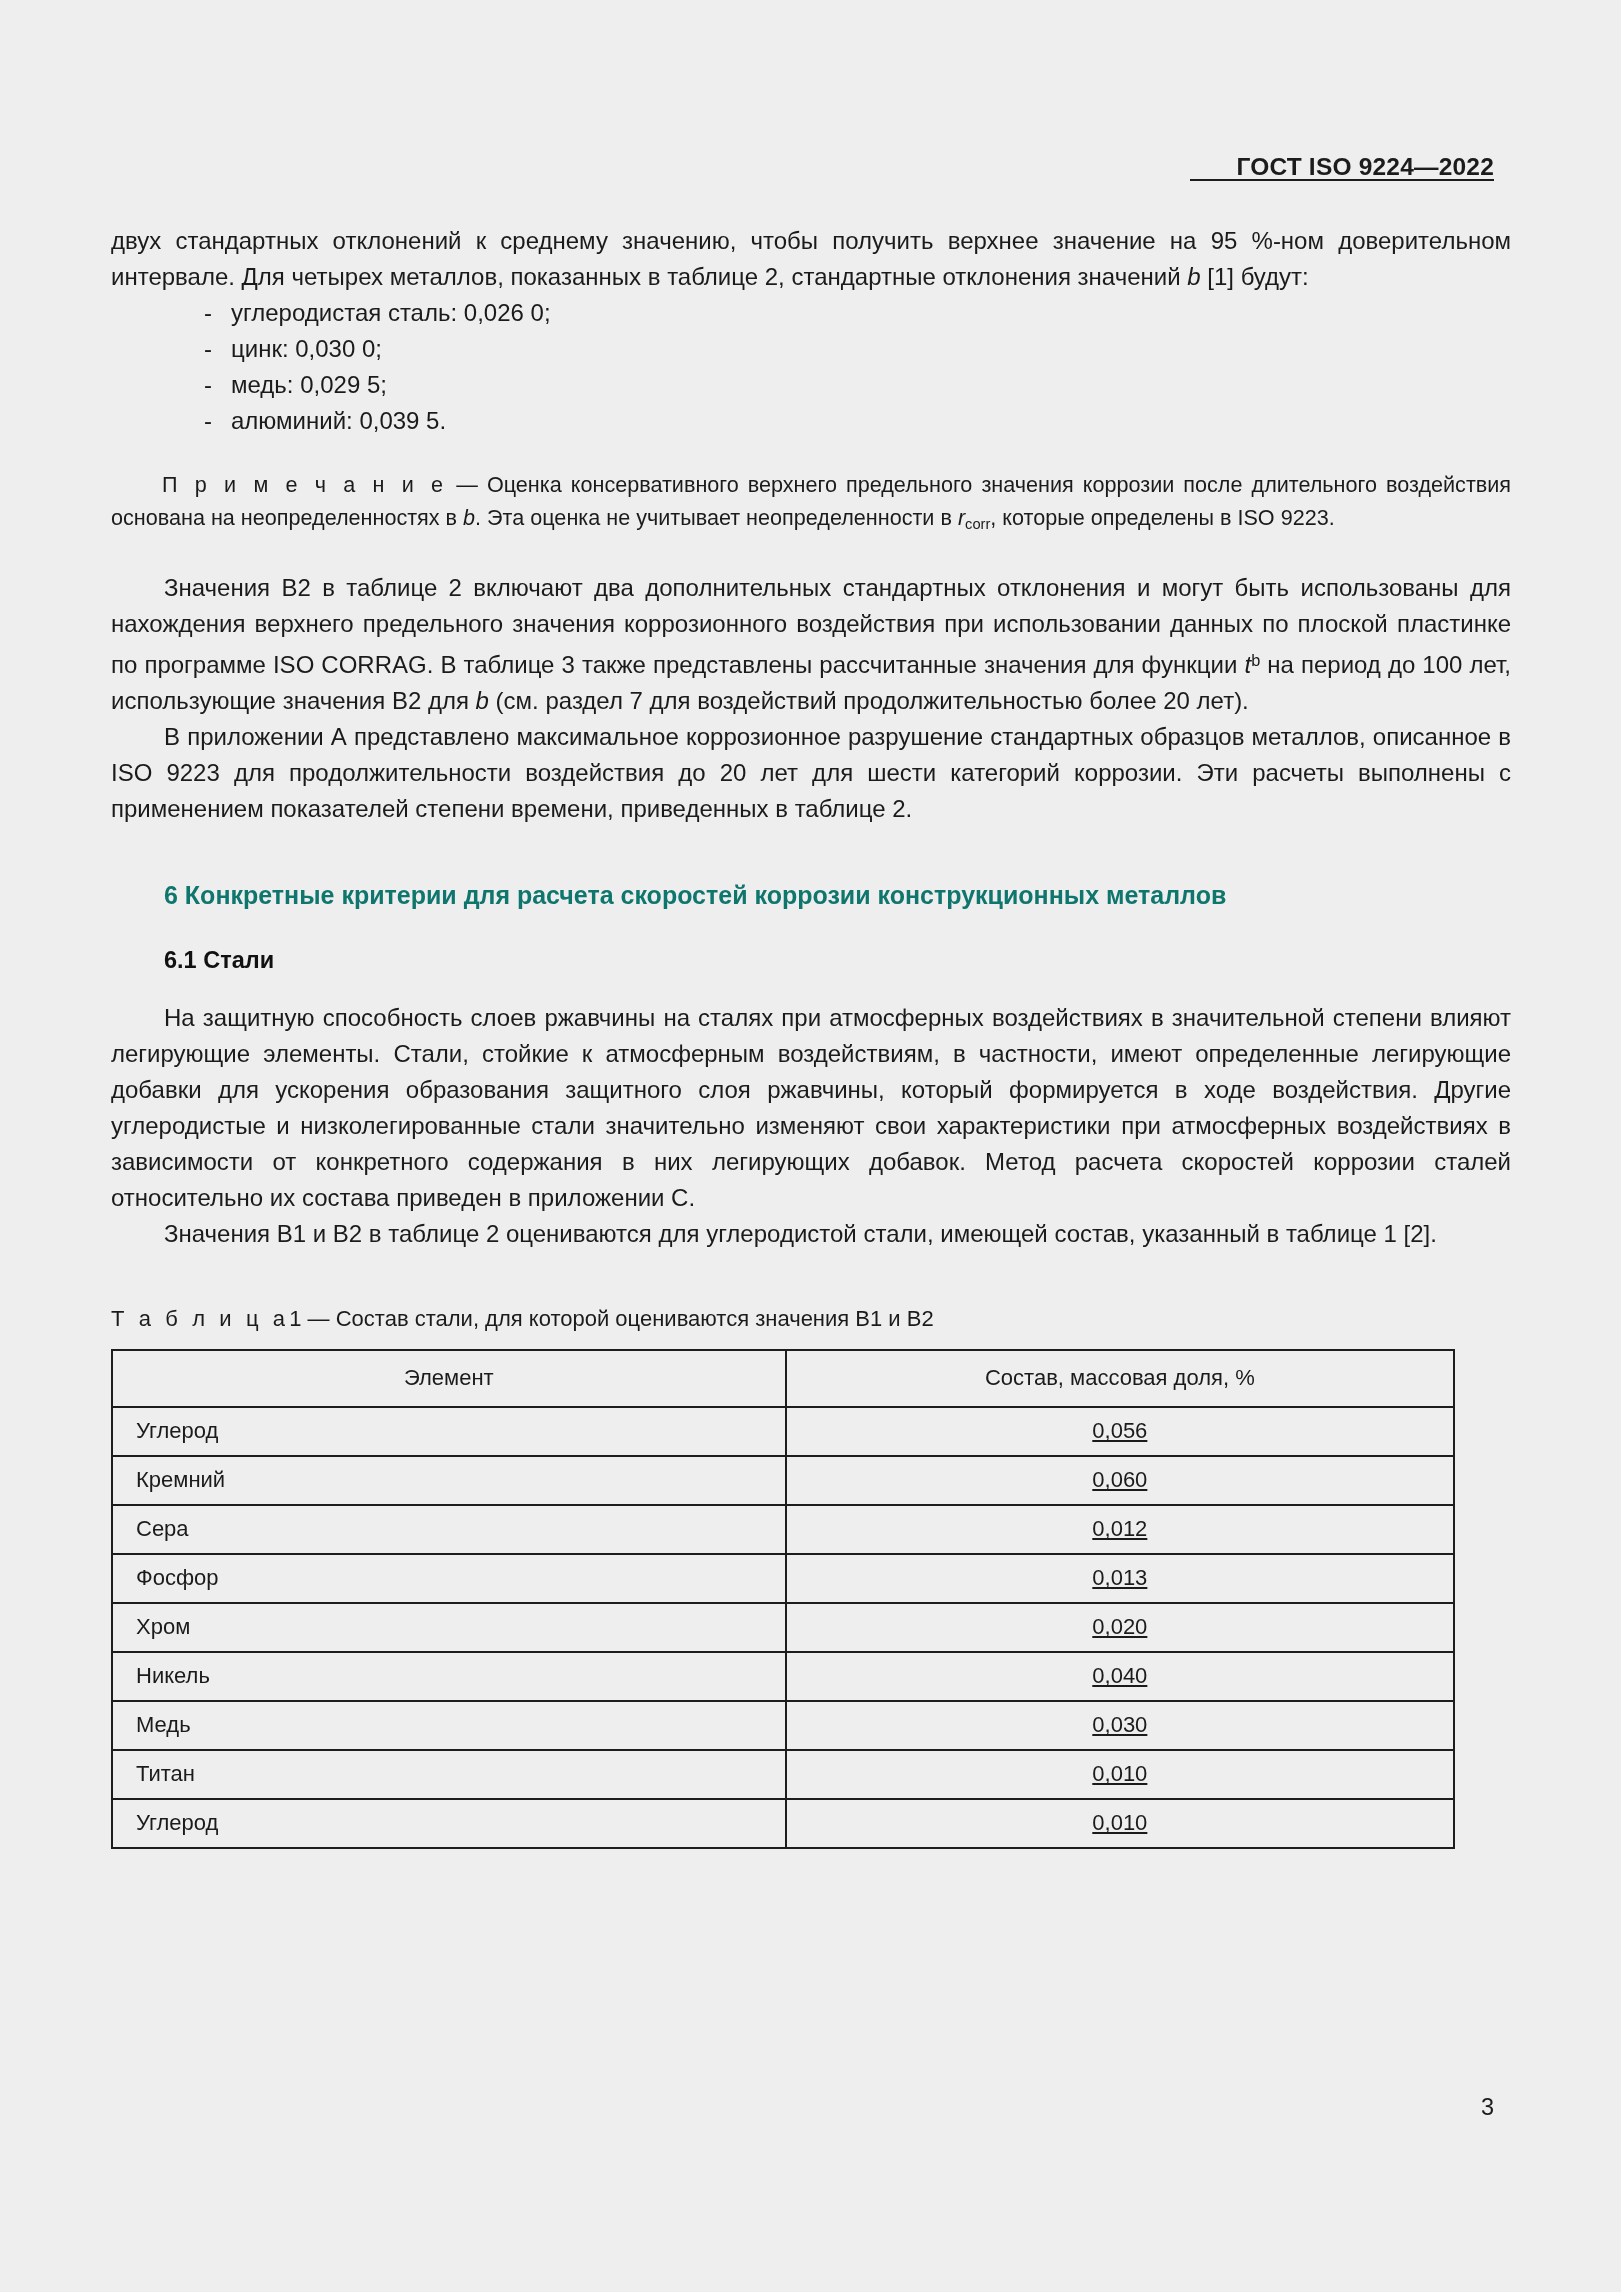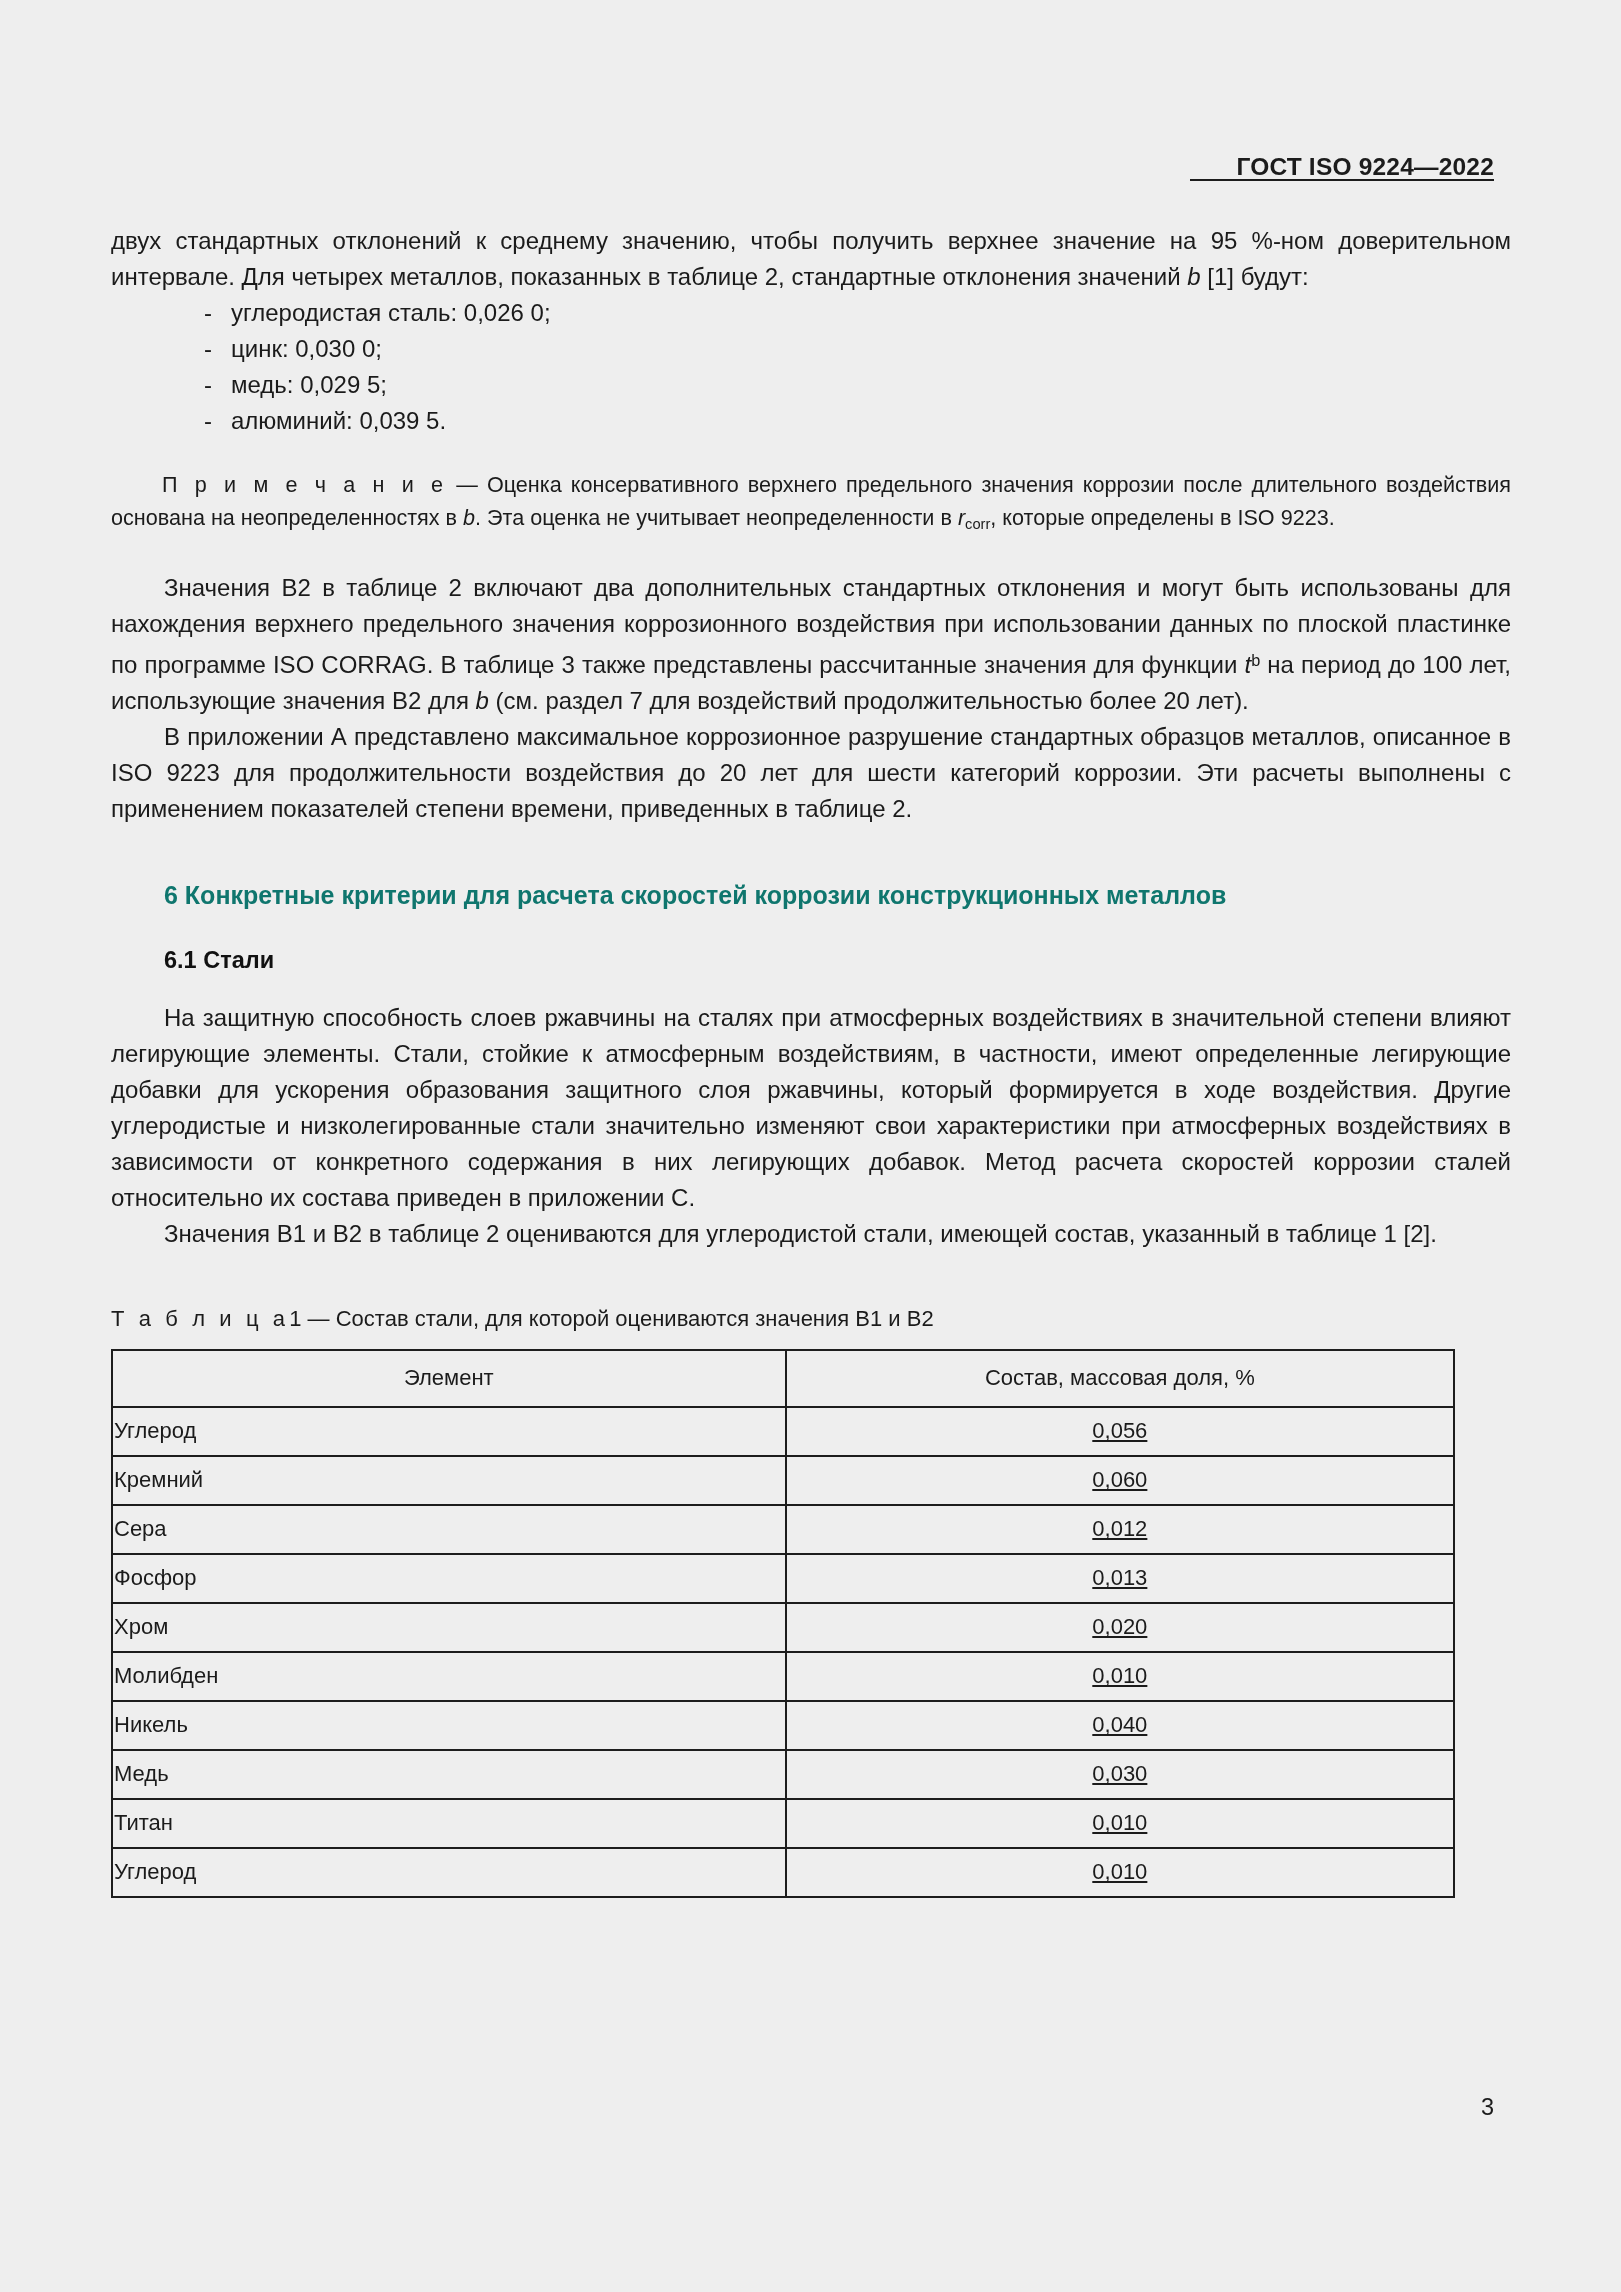--- a/index.html
+++ b/index.html
@@ -133,21 +133,21 @@
     font-size: 22px;
     height: 53px;
     text-align: center;
   }
   table.data td {
     font-size: 22px;
     height: 45px;
   }
   table.data td.elem {
     text-align: left;
-    padding-left: 1px;
+    padding-left: 23px;
   }
   table.data td.val {
     text-align: center;
     text-decoration: underline;
   }
   col.c1 { width: 50.2%; }
   col.c2 { width: 49.8%; }
 
   .page-number {
     position: absolute;
@@ -231,24 +231,20 @@
           </tr>
         <tr>
             <td class="elem">Фосфор</td>
             <td class="val">0,013</td>
           </tr>
         <tr>
             <td class="elem">Хром</td>
             <td class="val">0,020</td>
           </tr>
         <tr>
-            <td class="elem">Молибден</td>
-            <td class="val">0,010</td>
-          </tr>
-        <tr>
             <td class="elem">Никель</td>
             <td class="val">0,040</td>
           </tr>
         <tr>
             <td class="elem">Медь</td>
             <td class="val">0,030</td>
           </tr>
         <tr>
             <td class="elem">Титан</td>
             <td class="val">0,010</td>

